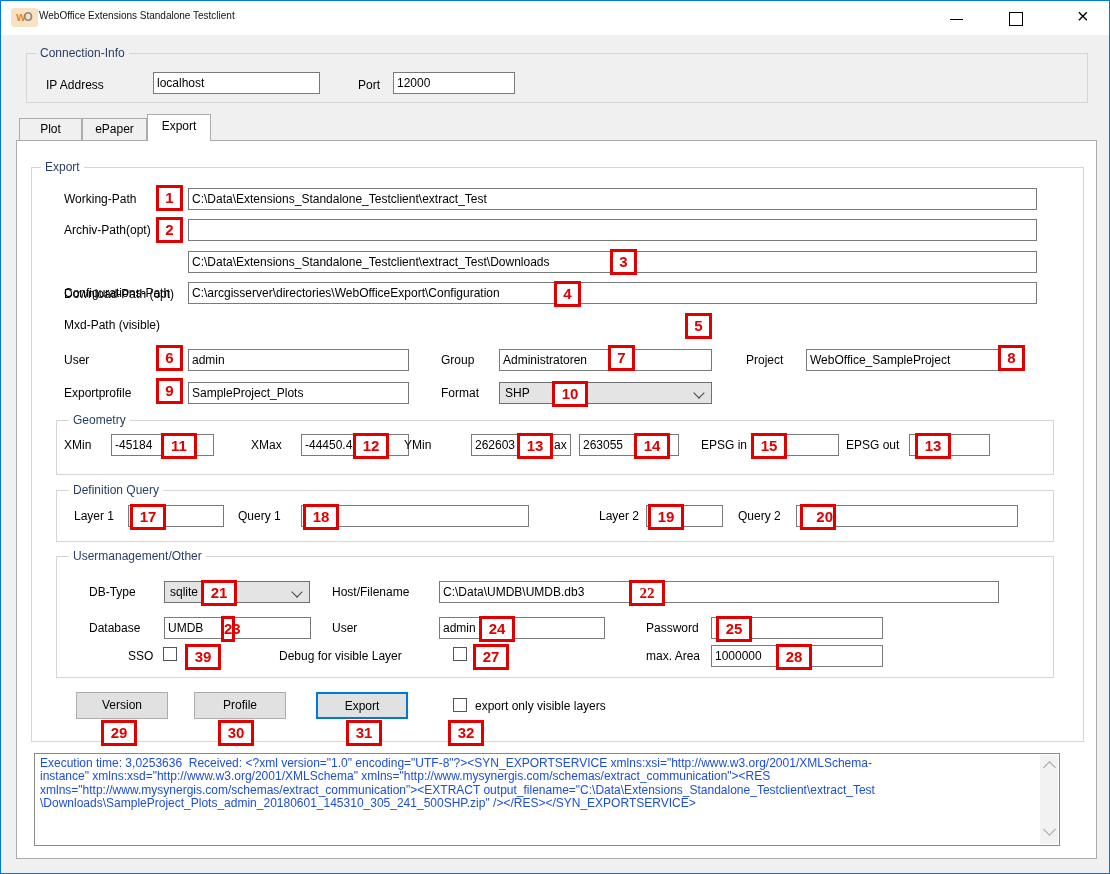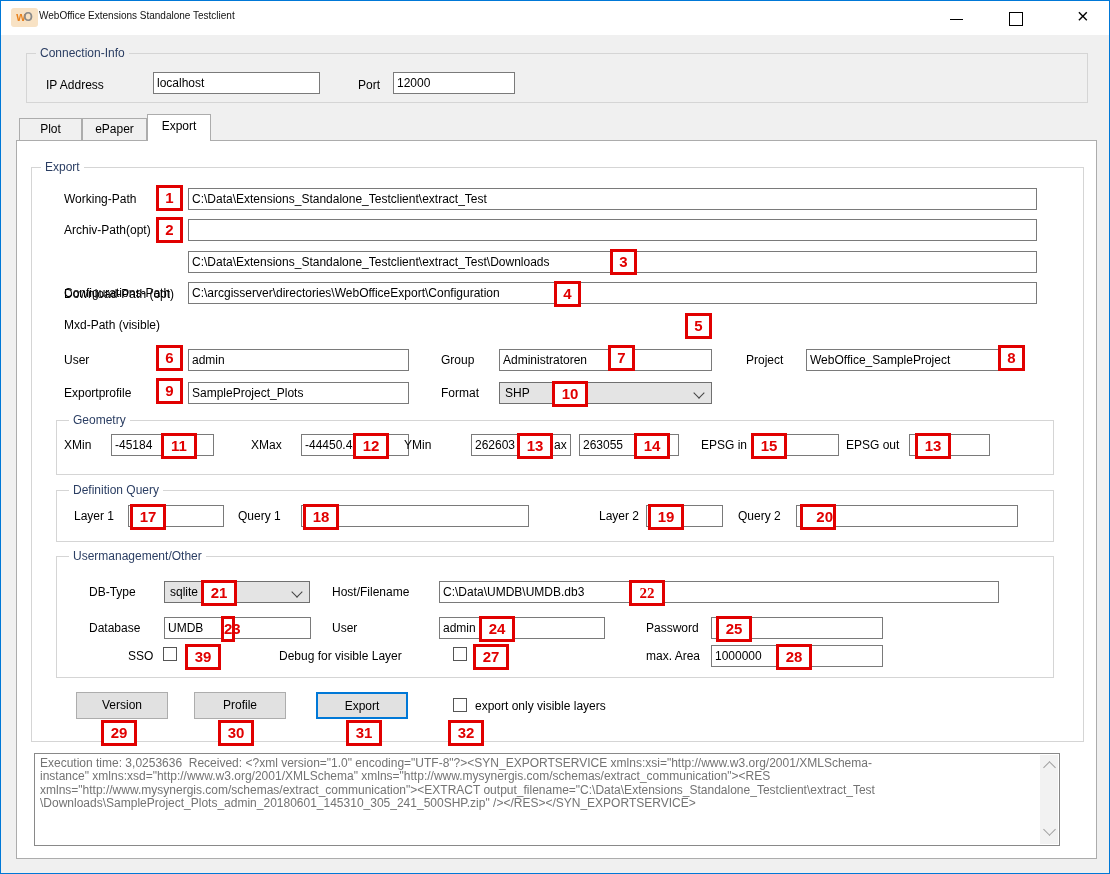--- a/index.html
+++ b/index.html
@@ -29,21 +29,21 @@
   .chev-dn{width:8px;height:8px;border-right:1.5px solid #a0a0a0;border-bottom:1.5px solid #a0a0a0;transform:rotate(45deg);position:absolute;}
   .cbx{position:absolute;width:14px;height:14px;background:#fff;border:1px solid #555;box-sizing:border-box;}
   .btn{position:absolute;width:92px;height:27px;background:#e1e1e1;border:1px solid #adadad;box-sizing:border-box;
        font-size:12px;text-align:center;line-height:24px;color:#000;}
   .btn-focus{border:2px solid #0078d7;background:#e1e1e1;}
   .tab{position:absolute;height:23px;background:#f0f0f0;border:1px solid #acacac;box-sizing:border-box;
        font-size:12px;text-align:center;line-height:21px;z-index:1;}
   .tab-active{height:27px;background:#fff;border-bottom:none;line-height:23px;z-index:4;}
   .page{position:absolute;left:15px;top:139px;width:1081px;height:719px;background:#fff;border:1px solid #acacac;box-sizing:border-box;z-index:2;}
   .outbox{position:absolute;left:33px;top:752px;width:1026px;height:93px;background:#fff;border:1px solid #898989;box-sizing:border-box;}
-  .outtext{position:absolute;left:5px;top:3px;right:22px;font-size:12px;line-height:13.4px;color:#737373;overflow:hidden;}
+  .outtext{position:absolute;left:5px;top:3px;right:22px;font-size:12px;line-height:13.4px;color:#1d4ed8;overflow:hidden;}
   .outline{white-space:pre;}
   .sbar{position:absolute;right:1px;top:1px;width:18px;bottom:1px;background:#f2f2f2;}
   .ann{position:absolute;height:26px;border:3px solid #e10000;background:#fff;color:#e10000;font-weight:bold;
        font-size:15px;text-align:center;line-height:20px;box-sizing:border-box;z-index:40;}
   .layer{position:absolute;left:0;top:0;width:100%;height:100%;z-index:30;pointer-events:none;}
 </style>
 </head>
 <body>
 
 <div class="win">

